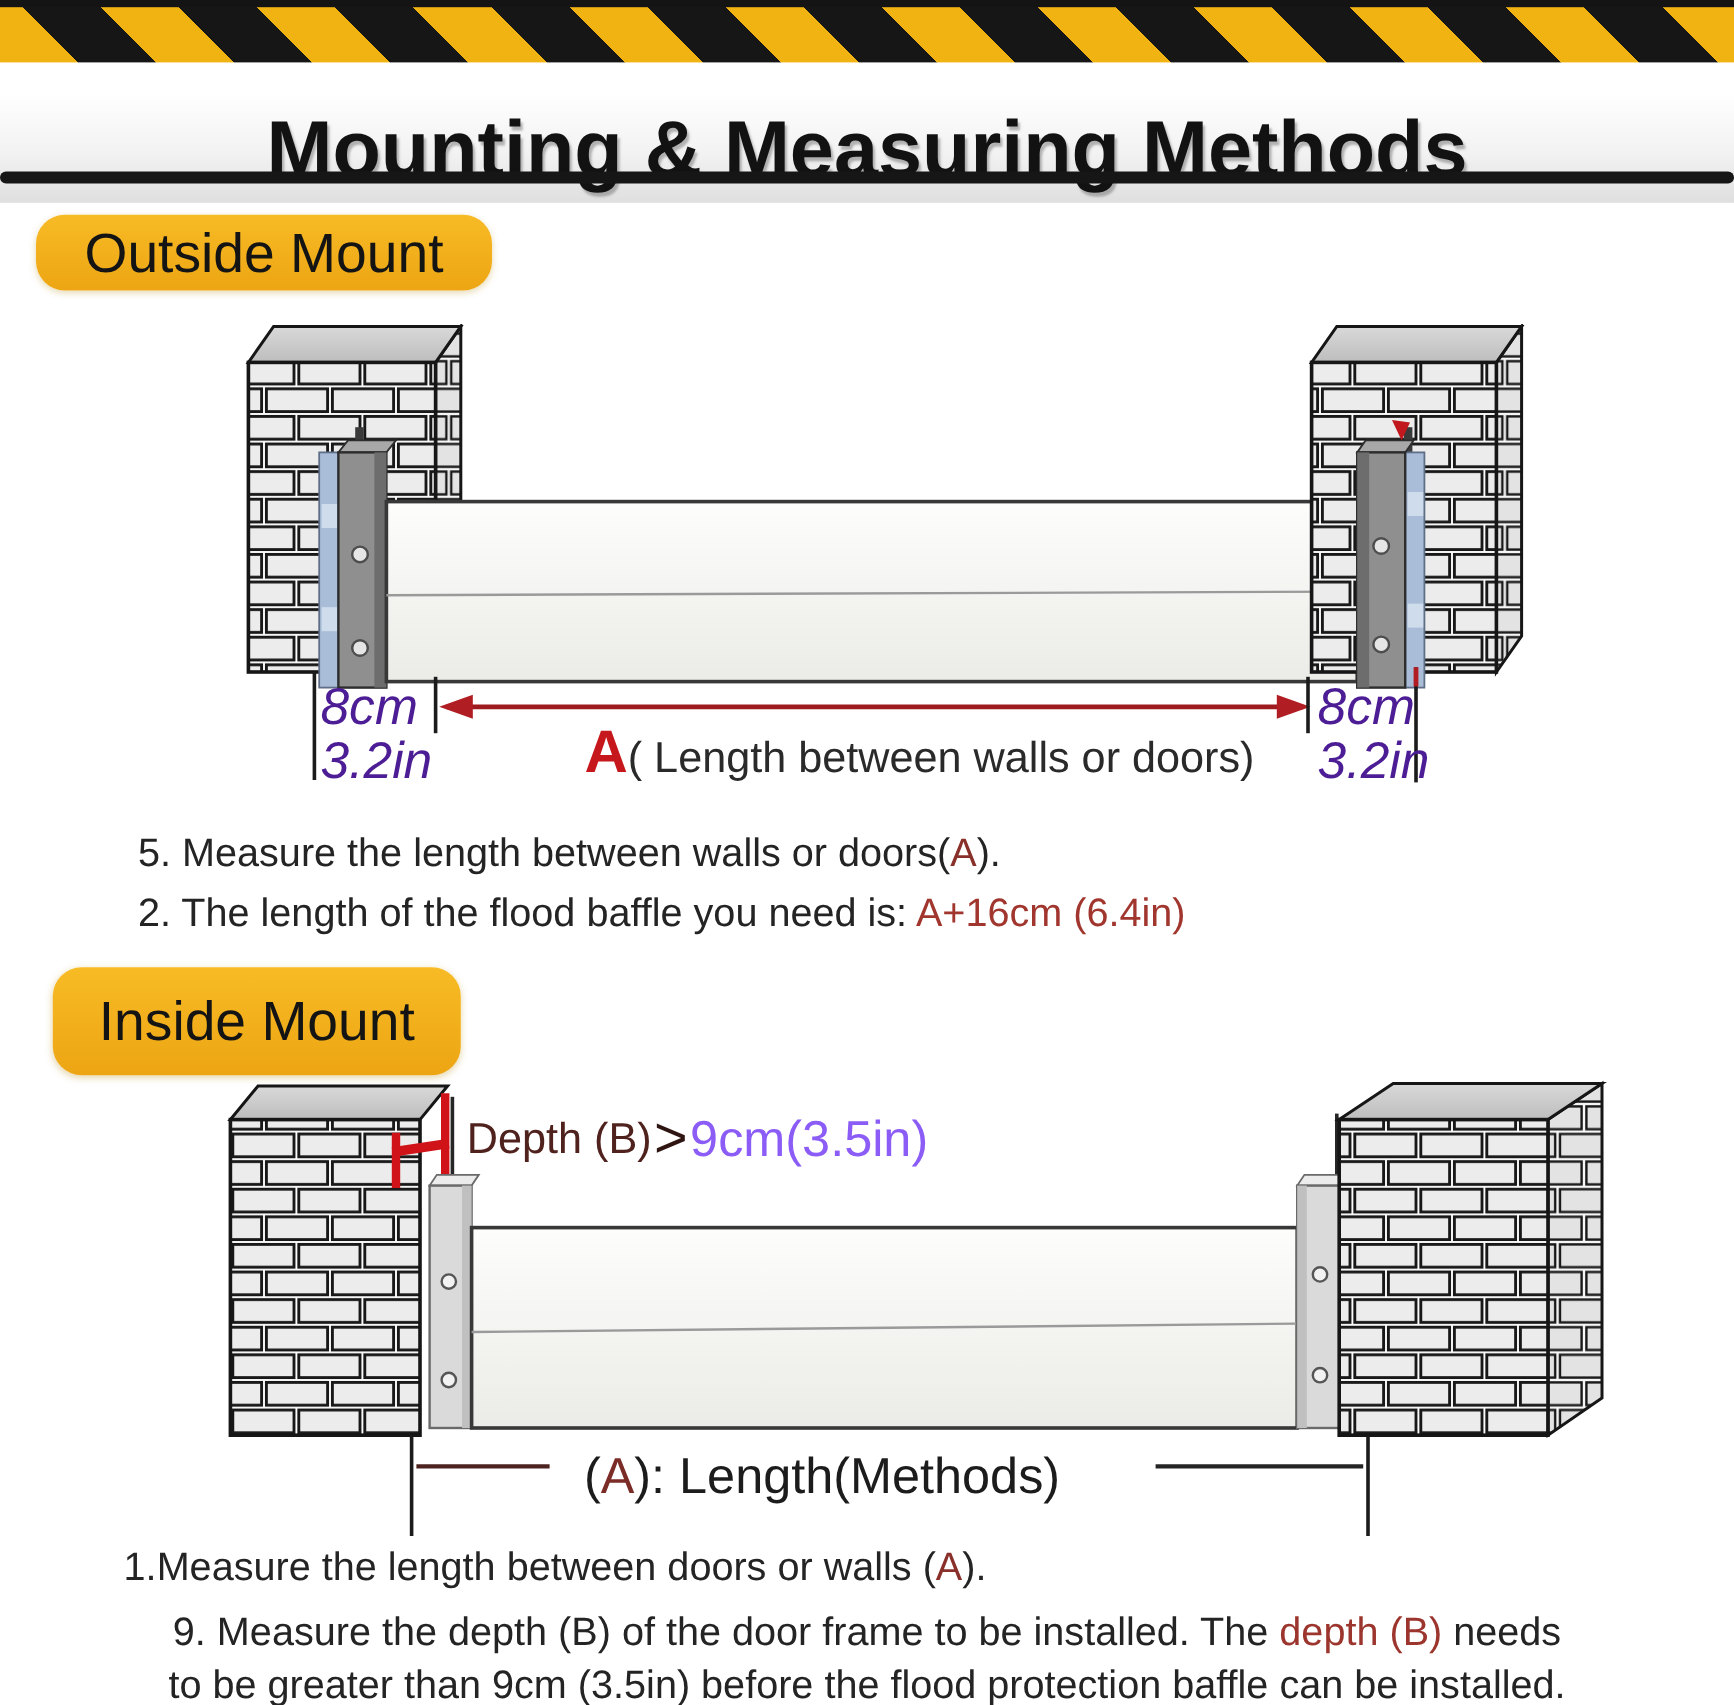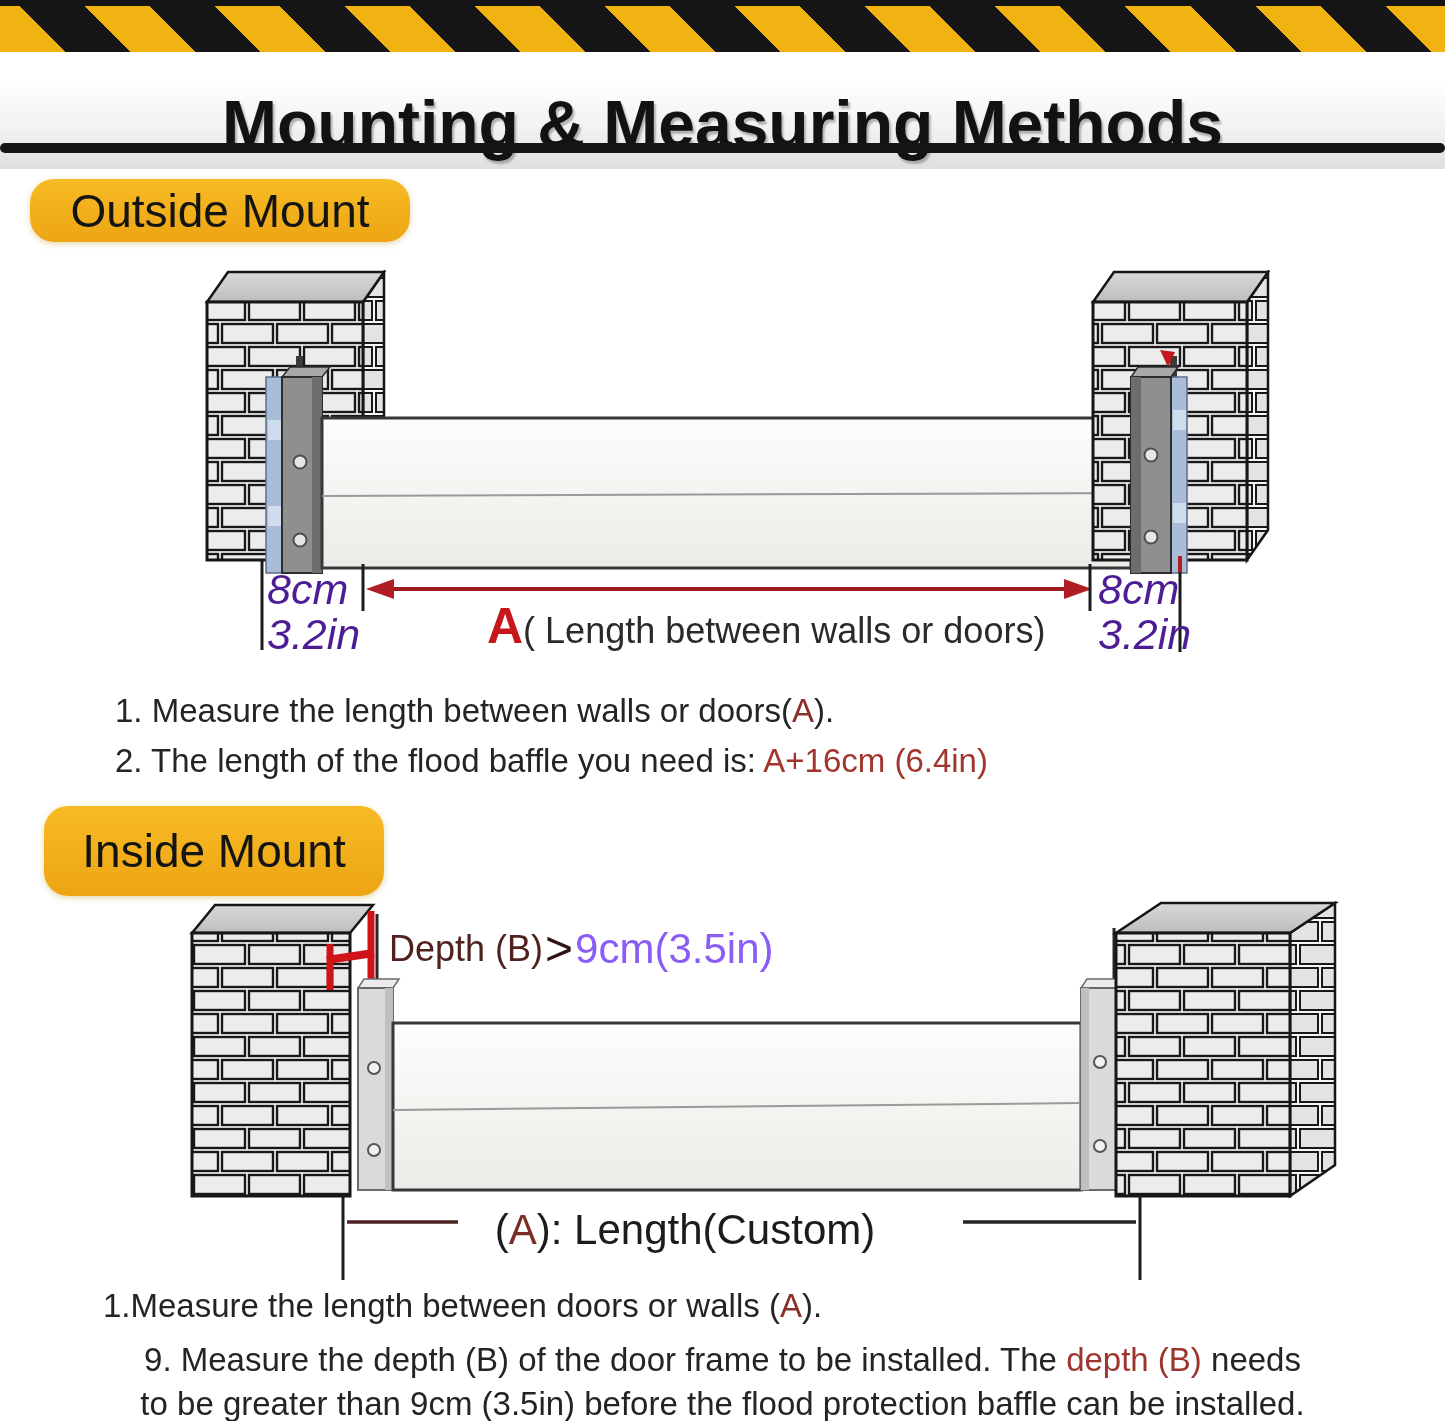--- a/index.html
+++ b/index.html
@@ -166,21 +166,21 @@
   </div>
   <div class="abs dim1-label">
     <span class="bigA">A</span>
     <span class="rest">( Length between walls or doors)</span>
   </div>
   <div class="abs dimtext dim1-right">
     <div>8cm</div>
     <div>3.2in</div>
   </div>
 
-  <div class="abs step o-step1"><span>1. Measure the length between walls or doors(</span><span class="red-a">A</span><span>).</span></div>
+  <div class="abs step o-step1"><span>5. Measure the length between walls or doors(</span><span class="red-a">A</span><span>).</span></div>
   <div class="abs step o-step2"><span>2. The length of the flood baffle you need is: </span><span class="red-strong">A+16cm (6.4in)</span></div>
 
   <svg class="diagram d2" viewBox="0 890 1445 400">
 
     <g>
       <polygon points="192,933 350,933 373,905 215,905" fill="url(#topG)" stroke="#161616" stroke-width="2.5"></polygon>
       <rect x="192" y="933" width="158" height="263" fill="url(#bricks)" stroke="#161616" stroke-width="3"></rect>
     </g>
 
     <g>
@@ -224,21 +224,21 @@
       <line x1="963" y1="1222" x2="1136" y2="1222" stroke="#242424" stroke-width="3.5"></line>
       <line x1="1140" y1="1196" x2="1140" y2="1280" stroke="#1b1b1b" stroke-width="3"></line>
     </g>
   </svg>
 
   <div class="abs depth-label">
     <span class="p1">Depth (B) </span>
     <span class="gt">&gt;</span>
     <span class="p2">9cm(3.5in)</span>
   </div>
-  <div class="abs dim2-label"><span>(</span><span class="mA">A</span><span>): Length(Custom)</span></div>
+  <div class="abs dim2-label"><span>(</span><span class="mA">A</span><span>): Length(Methods)</span></div>
 
   <div class="abs step i-step1"><span>1.Measure the length between doors or walls (</span><span class="red-a">A</span><span>).</span></div>
   <div class="abs step i-step2">
     <div><span>9. Measure the depth (B) of the door frame to be installed. The </span><span class="maroon">depth (B)</span><span> needs</span></div>
     <div>to be greater than 9cm (3.5in) before the flood protection baffle can be installed.</div>
   </div>
 
 </div>
 
 </body></html>

